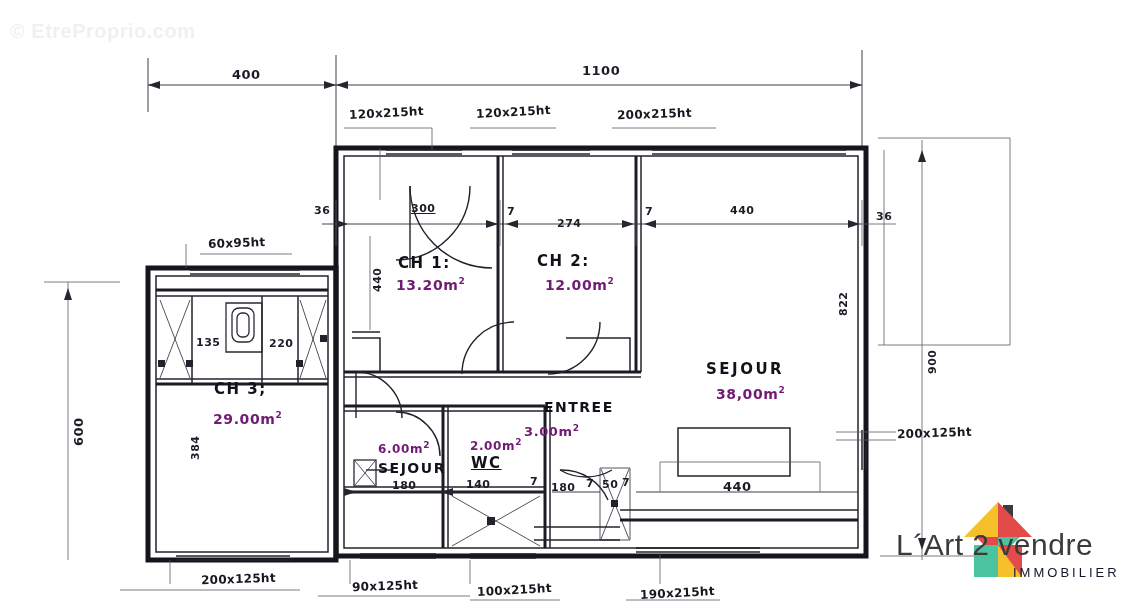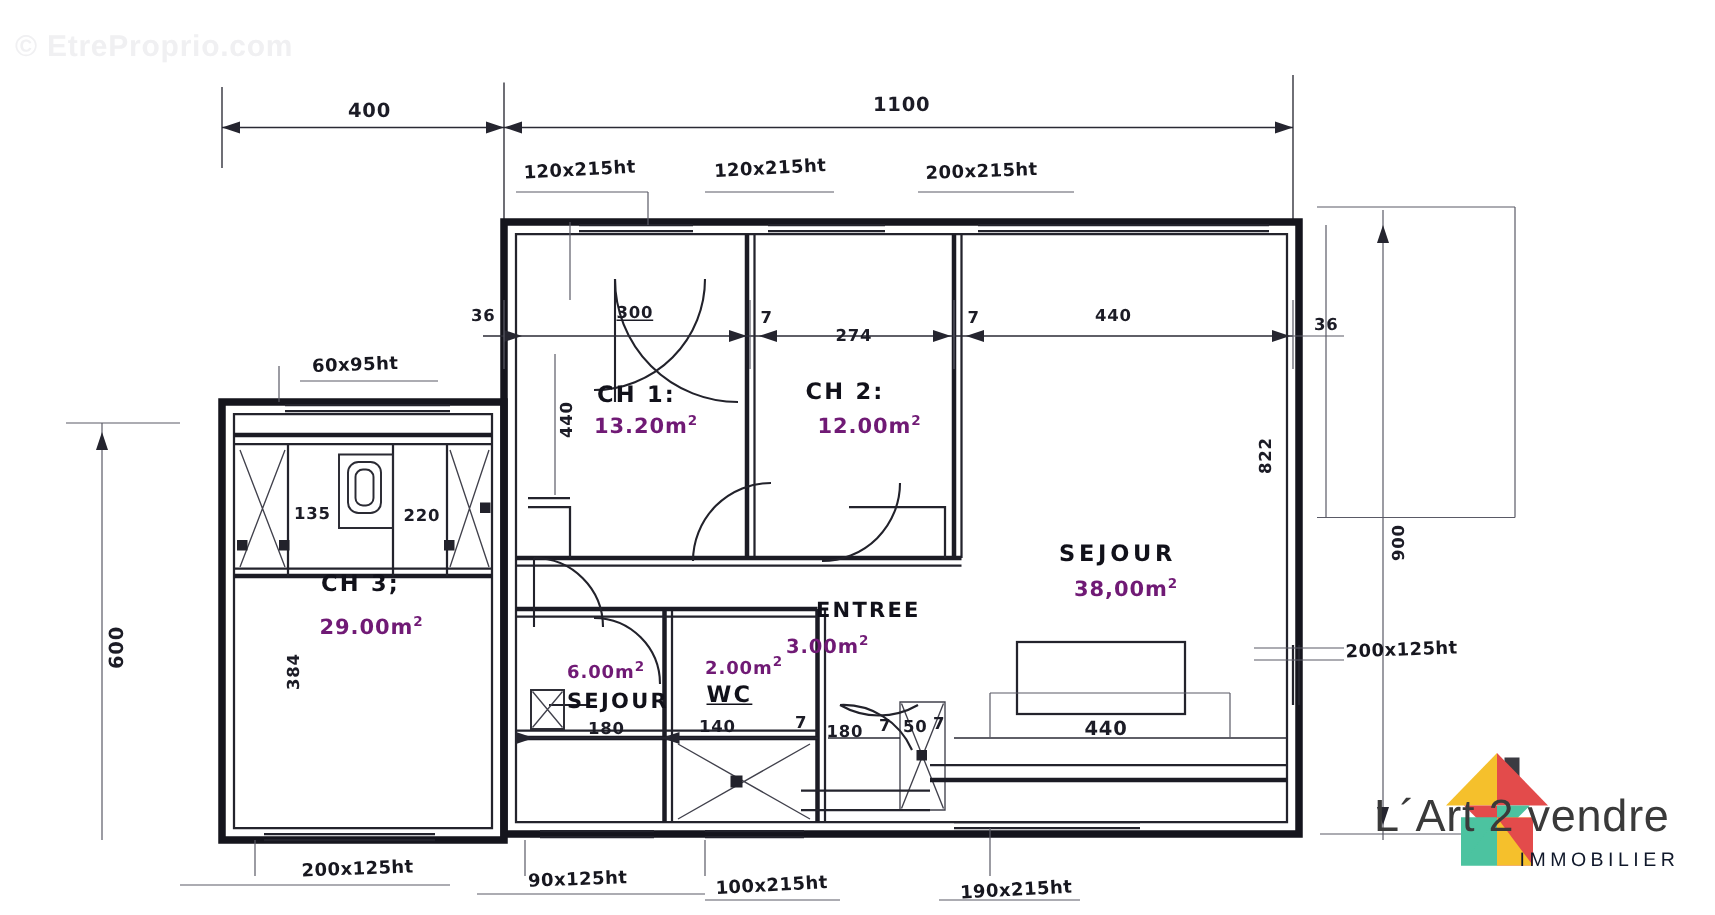--- a/index.html
+++ b/index.html
@@ -21,21 +21,21 @@
   .sup{font-size:9px;vertical-align:super;}
 
   
   #wm{position:absolute;left:10px;top:20px;font-size:20px;font-weight:700;
       color:#f0f0f2;letter-spacing:.5px;font-family:"Liberation Sans",sans-serif;}
 
   
   #logo{position:absolute;left:886px;top:495px;width:250px;height:105px;}
   #logo .wordmark{position:absolute;left:10px;top:33px;font-size:30px;
       font-weight:400;color:#3a3a3a;font-family:"Liberation Sans",sans-serif;
-      letter-spacing:.5px;margin-left:20px;}
+      letter-spacing:.5px;}
   #logo .sub{position:absolute;left:127px;top:70px;font-size:13px;
       letter-spacing:3px;color:#0f172a;font-family:"Liberation Sans",sans-serif;}
   #logo .mark{position:absolute;left:74px;top:2px;width:76px;height:84px;}
 </style>
 </head>
 <body>
 
 <div id="stage">
 
   <div id="wm">© EtreProprio.com</div>

